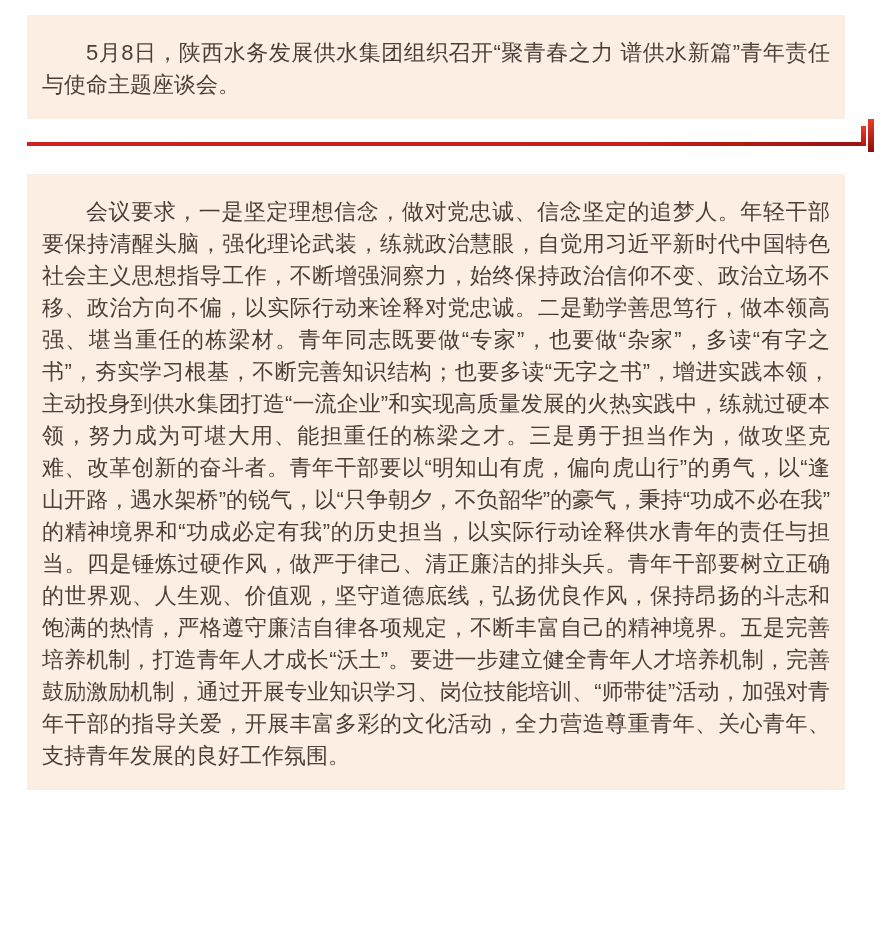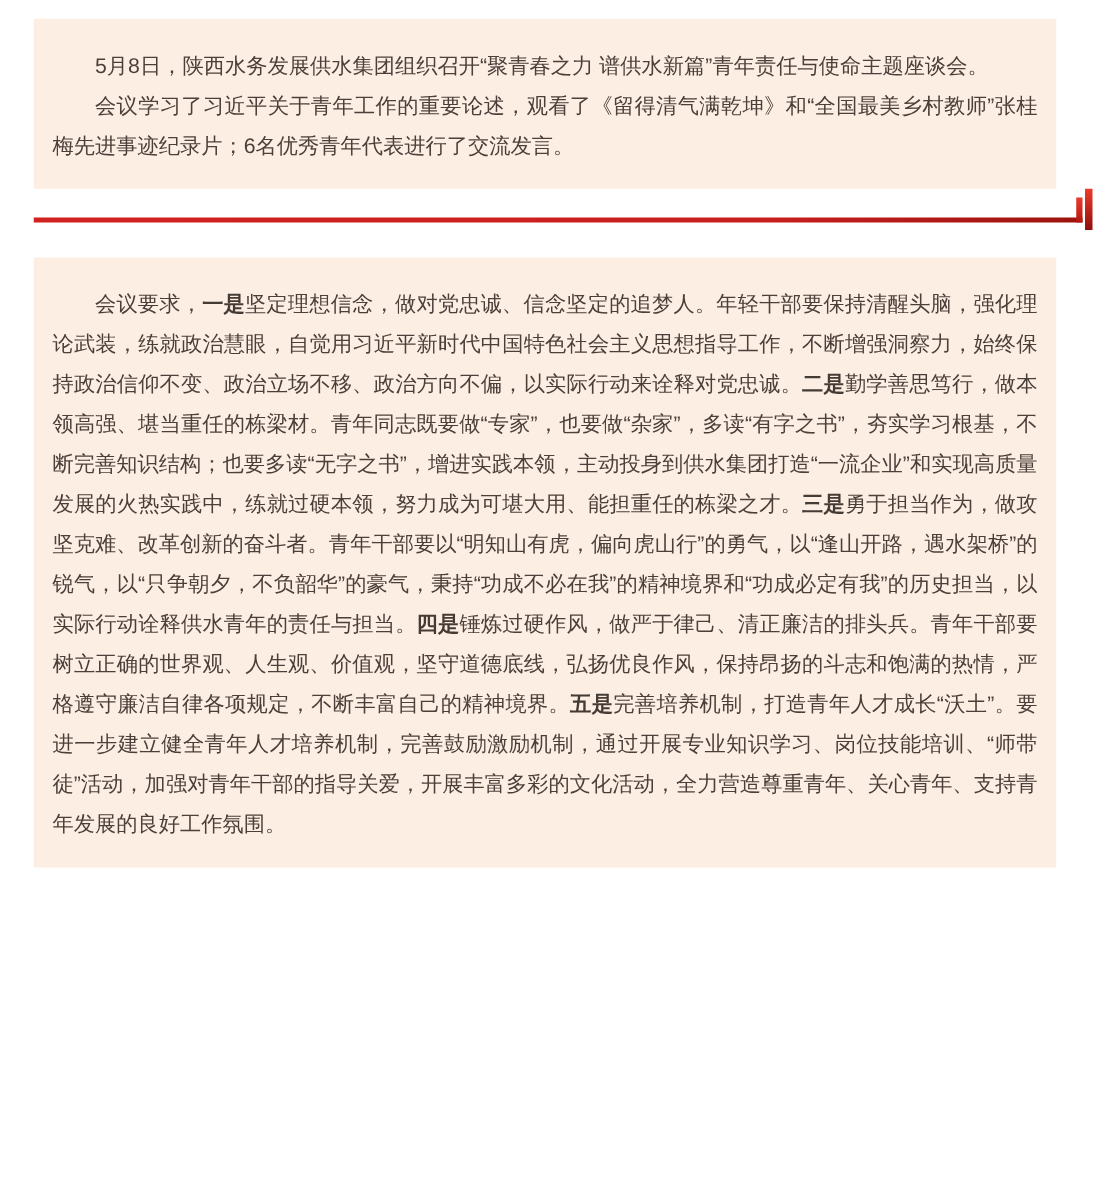--- a/index.html
+++ b/index.html
@@ -15,32 +15,32 @@
     background: #ffffff;
     overflow: hidden;
   }
   .panel {
     margin-left: 27px;
     width: 818px;
     box-sizing: border-box;
     background: #fdeee3;
     padding: 22px 15px 18px 15px;
     color: #4a3f39;
-    font-size: 17px;
+    font-size: 22px;
     line-height: 32px;
     text-align: justify;
   }
   .panel-intro { margin-top: 15px; }
   .panel-body  { margin-top: 19px; }
   .para {
     margin: 0;
     text-indent: 2em;
     word-break: break-all;
   }
-  .para b { font-weight: bold; color: #453b35; }
+  .para b { font-weight: normal; color: #453b35; }
   .divider {
     position: relative;
     height: 26px;
     margin-top: 10px;
   }
   .divider .rule {
     position: absolute;
     left: 27px;
     right: 25px;
     top: 13px;
@@ -64,21 +64,20 @@
     background: linear-gradient(to bottom, #ee3a2d 0%, #8f0f0b 100%);
   }
 </style>
 </head>
 <body>
 
 <div class="page">
 
   <div class="panel panel-intro">
       <p class="para"><span>5月8日，陕西水务发展供水集团组织召开“聚青春之力 谱供水新篇”青年责任与使命主题座谈会。</span></p>
-      <p class="para"><span>会议学习了习近平关于青年工作的重要论述，观看了《留得清气满乾坤》和“全国最美乡村教师”张桂梅先进事迹纪录片；6名优秀青年代表进行了交流发言。</span></p>
     </div>
 
   <div class="divider">
     <div class="rule"></div>
     <div class="bar-short"></div>
     <div class="bar-tall"></div>
   </div>
 
   <div class="panel panel-body">
       <p class="para"><span>会议要求，</span><b>一是</b><span>坚定理想信念，做对党忠诚、信念坚定的追梦人。年轻干部要保持清醒头脑，强化理论武装，练就政治慧眼，自觉用习近平新时代中国特色社会主义思想指导工作，不断增强洞察力，始终保持政治信仰不变、政治立场不移、政治方向不偏，以实际行动来诠释对党忠诚。</span><b>二是</b><span>勤学善思笃行，做本领高强、堪当重任的栋梁材。青年同志既要做“专家”，也要做“杂家”，多读“有字之书”，夯实学习根基，不断完善知识结构；也要多读“无字之书”，增进实践本领，主动投身到供水集团打造“一流企业”和实现高质量发展的火热实践中，练就过硬本领，努力成为可堪大用、能担重任的栋梁之才。</span><b>三是</b><span>勇于担当作为，做攻坚克难、改革创新的奋斗者。青年干部要以“明知山有虎，偏向虎山行”的勇气，以“逢山开路，遇水架桥”的锐气，以“只争朝夕，不负韶华”的豪气，秉持“功成不必在我”的精神境界和“功成必定有我”的历史担当，以实际行动诠释供水青年的责任与担当。</span><b>四是</b><span>锤炼过硬作风，做严于律己、清正廉洁的排头兵。青年干部要树立正确的世界观、人生观、价值观，坚守道德底线，弘扬优良作风，保持昂扬的斗志和饱满的热情，严格遵守廉洁自律各项规定，不断丰富自己的精神境界。</span><b>五是</b><span>完善培养机制，打造青年人才成长“沃土”。要进一步建立健全青年人才培养机制，完善鼓励激励机制，通过开展专业知识学习、岗位技能培训、“师带徒”活动，加强对青年干部的指导关爱，开展丰富多彩的文化活动，全力营造尊重青年、关心青年、支持青年发展的良好工作氛围。</span></p>

